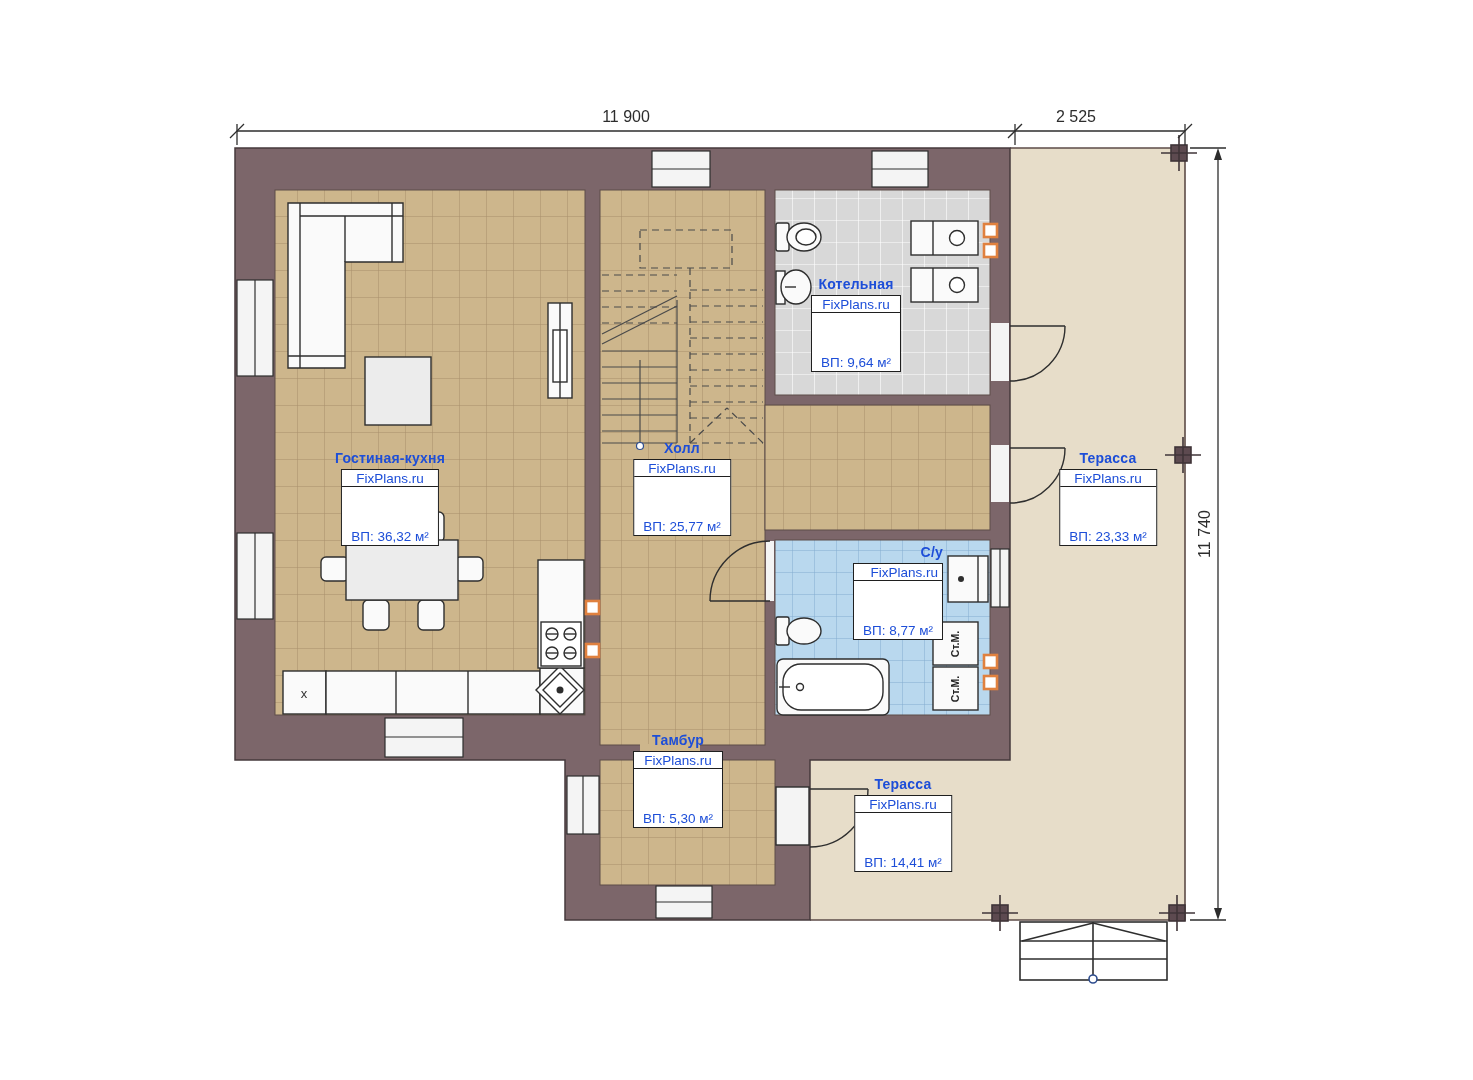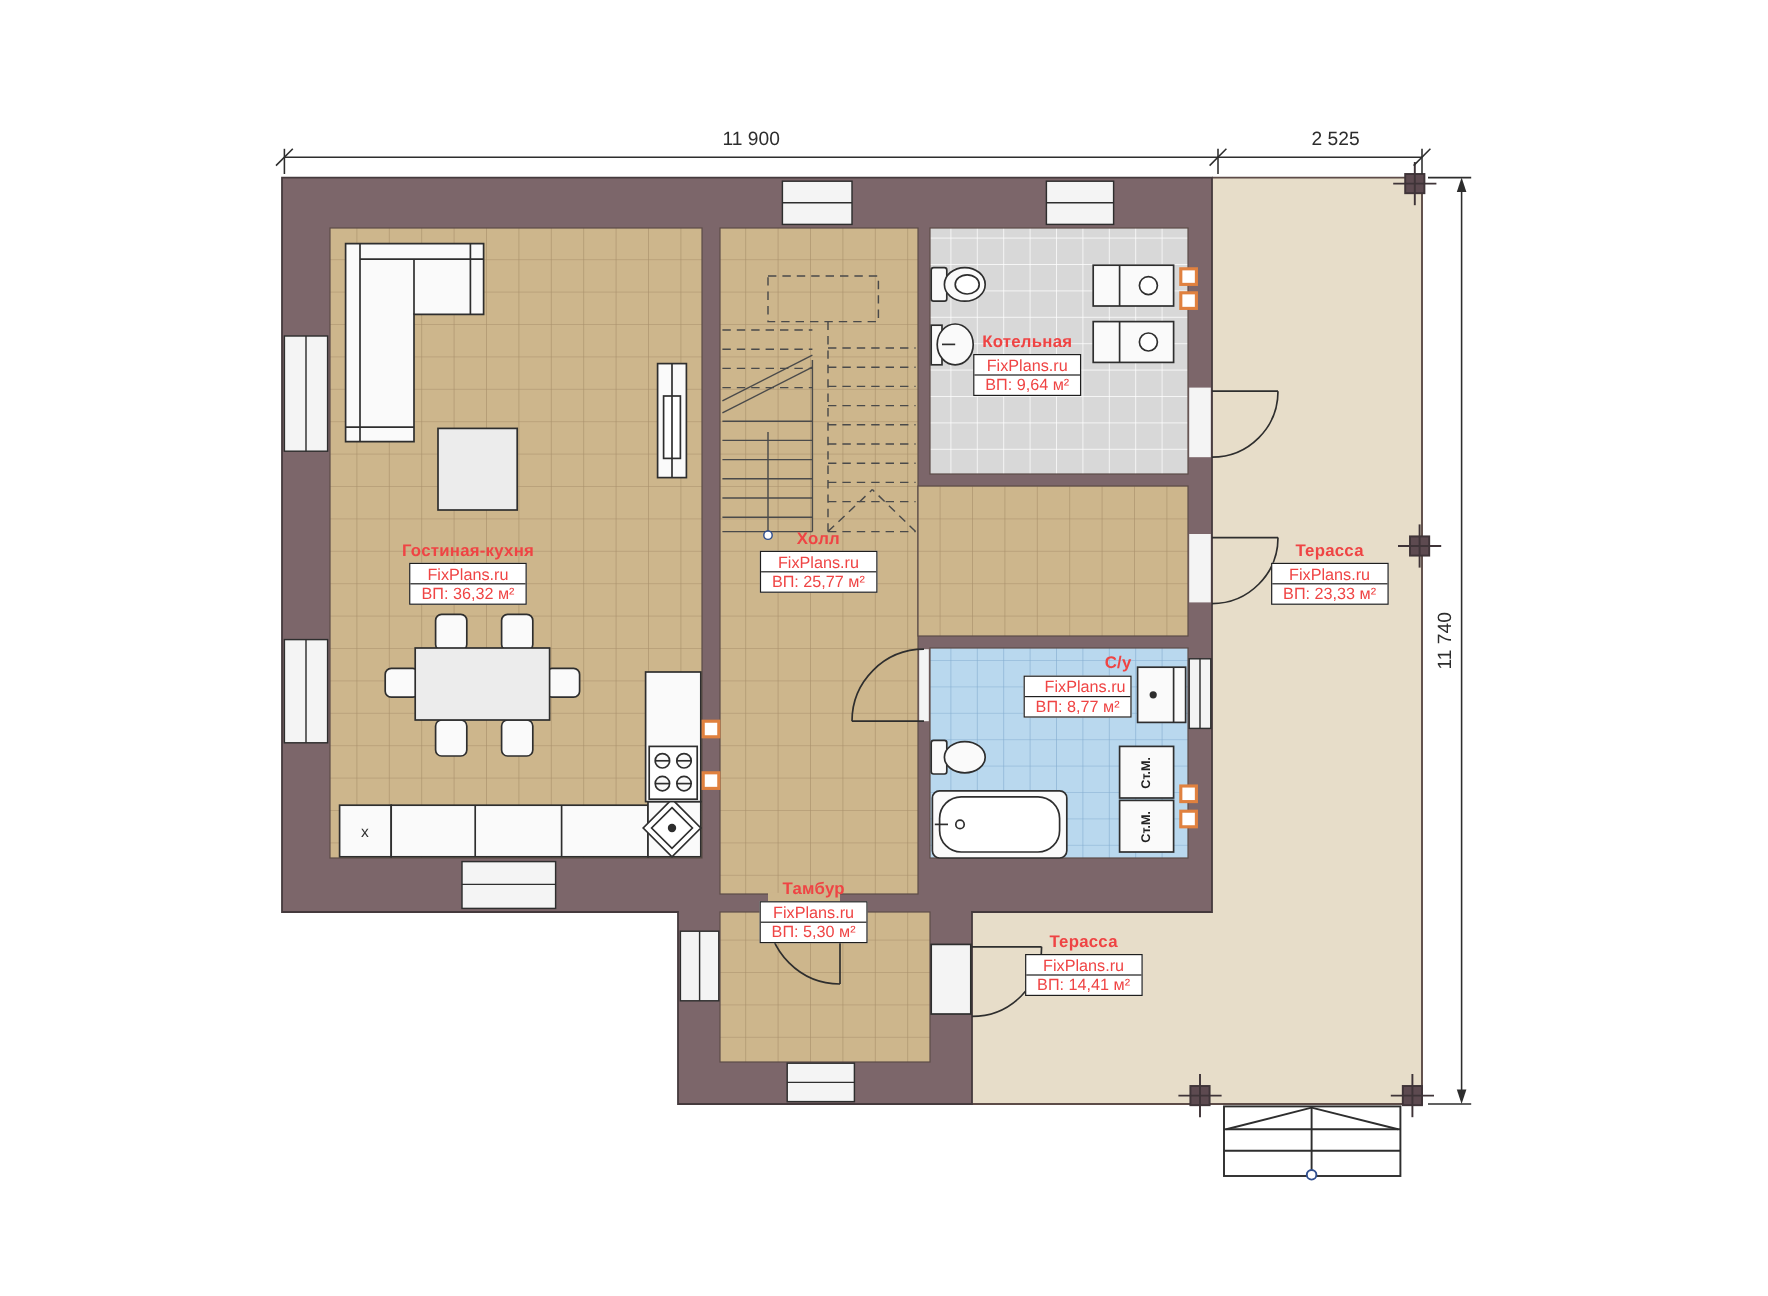--- a/index.html
+++ b/index.html
@@ -1,24 +1,24 @@
 <!DOCTYPE html>
 <html><head>
 <meta charset="utf-8">
 <style>
   html,body{margin:0;padding:0;background:#fff;}
   #stage{position:relative;width:1314px;height:1080px;background:#fff;overflow:hidden;
          font-family:"Liberation Sans",sans-serif;}
   #plan-svg{position:absolute;left:0;top:0;}
   .overlay{position:absolute;left:0;top:0;width:1473px;height:1080px;pointer-events:none;}
-  .room-label{position:absolute;transform:translateX(-50%);text-align:center;color:#ef4444;}
+  .room-label{position:absolute;transform:translateX(-50%);text-align:center;color:#1d4ed8;}
   .room-name{font-size:14px;font-weight:bold;letter-spacing:.2px;white-space:nowrap;margin-bottom:3px;}
   .label-box{display:inline-block;border:1.6px solid #1f1f1f;background:#fff;min-width:86px;}
   .label-box .brand{font-size:13.5px;padding:1px 4px 0;border-bottom:1.6px solid #1f1f1f;white-space:nowrap;}
-  .label-box .area{font-size:13.5px;padding:0 9px 1px;white-space:nowrap;}
+  .label-box .area{font-size:13.5px;padding:0 9px 1px;white-space:nowrap;margin-top:42px;}
   .dim{position:absolute;font-size:16px;color:#2d2d2d;transform:translateX(-50%);white-space:nowrap;}
   .dim-vert{position:absolute;font-size:16px;color:#2d2d2d;white-space:nowrap;
             transform:translate(-50%,-50%) rotate(-90deg);}
   .washer-label{position:absolute;font-size:10.5px;font-weight:600;color:#222;
             transform:translate(-50%,-50%) rotate(-90deg);white-space:nowrap;}
   .fridge-mark{position:absolute;font-size:13px;color:#333;transform:translate(-50%,-50%);}
 </style>
 </head>
 <body>
 
@@ -309,21 +309,21 @@
     <path d="M1218,148 l-4,12 8,0 z" stroke="none"></path>
     <path d="M1218,920 l-4,-12 8,0 z" stroke="none"></path>
     <line x1="1190" y1="148" x2="1226" y2="148"></line>
     <line x1="1190" y1="920" x2="1226" y2="920"></line>
   </g>
 </svg>
 
 <div class="overlay">
 
   <div class="dim" style="left:626px;top:108px;">11 900</div>
-  <div class="dim" style="left:1113px;top:108px;">2 525</div>
+  <div class="dim" style="left:1076px;top:108px;">2 525</div>
   <div class="dim-vert" style="left:1205px;top:534px;">11 740</div>
 
   <div class="room-label" style="left:390px;top:450px;">
     <div class="room-name">Гостиная-кухня</div>
     <div class="label-box">
       <div class="brand">FixPlans.ru</div>
       <div class="area">ВП: 36,32 м²</div>
     </div>
   </div>
 

